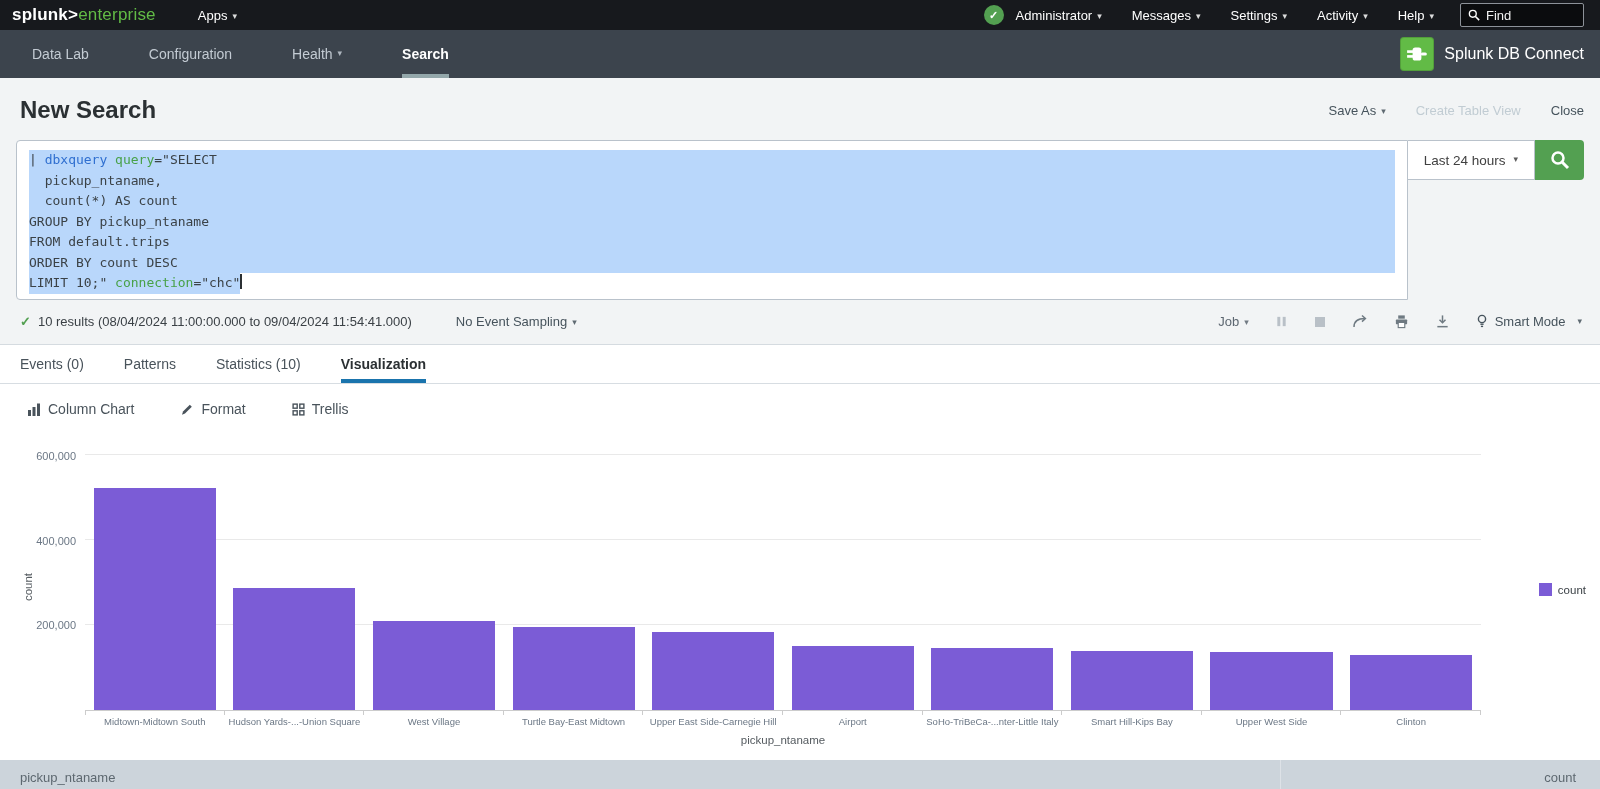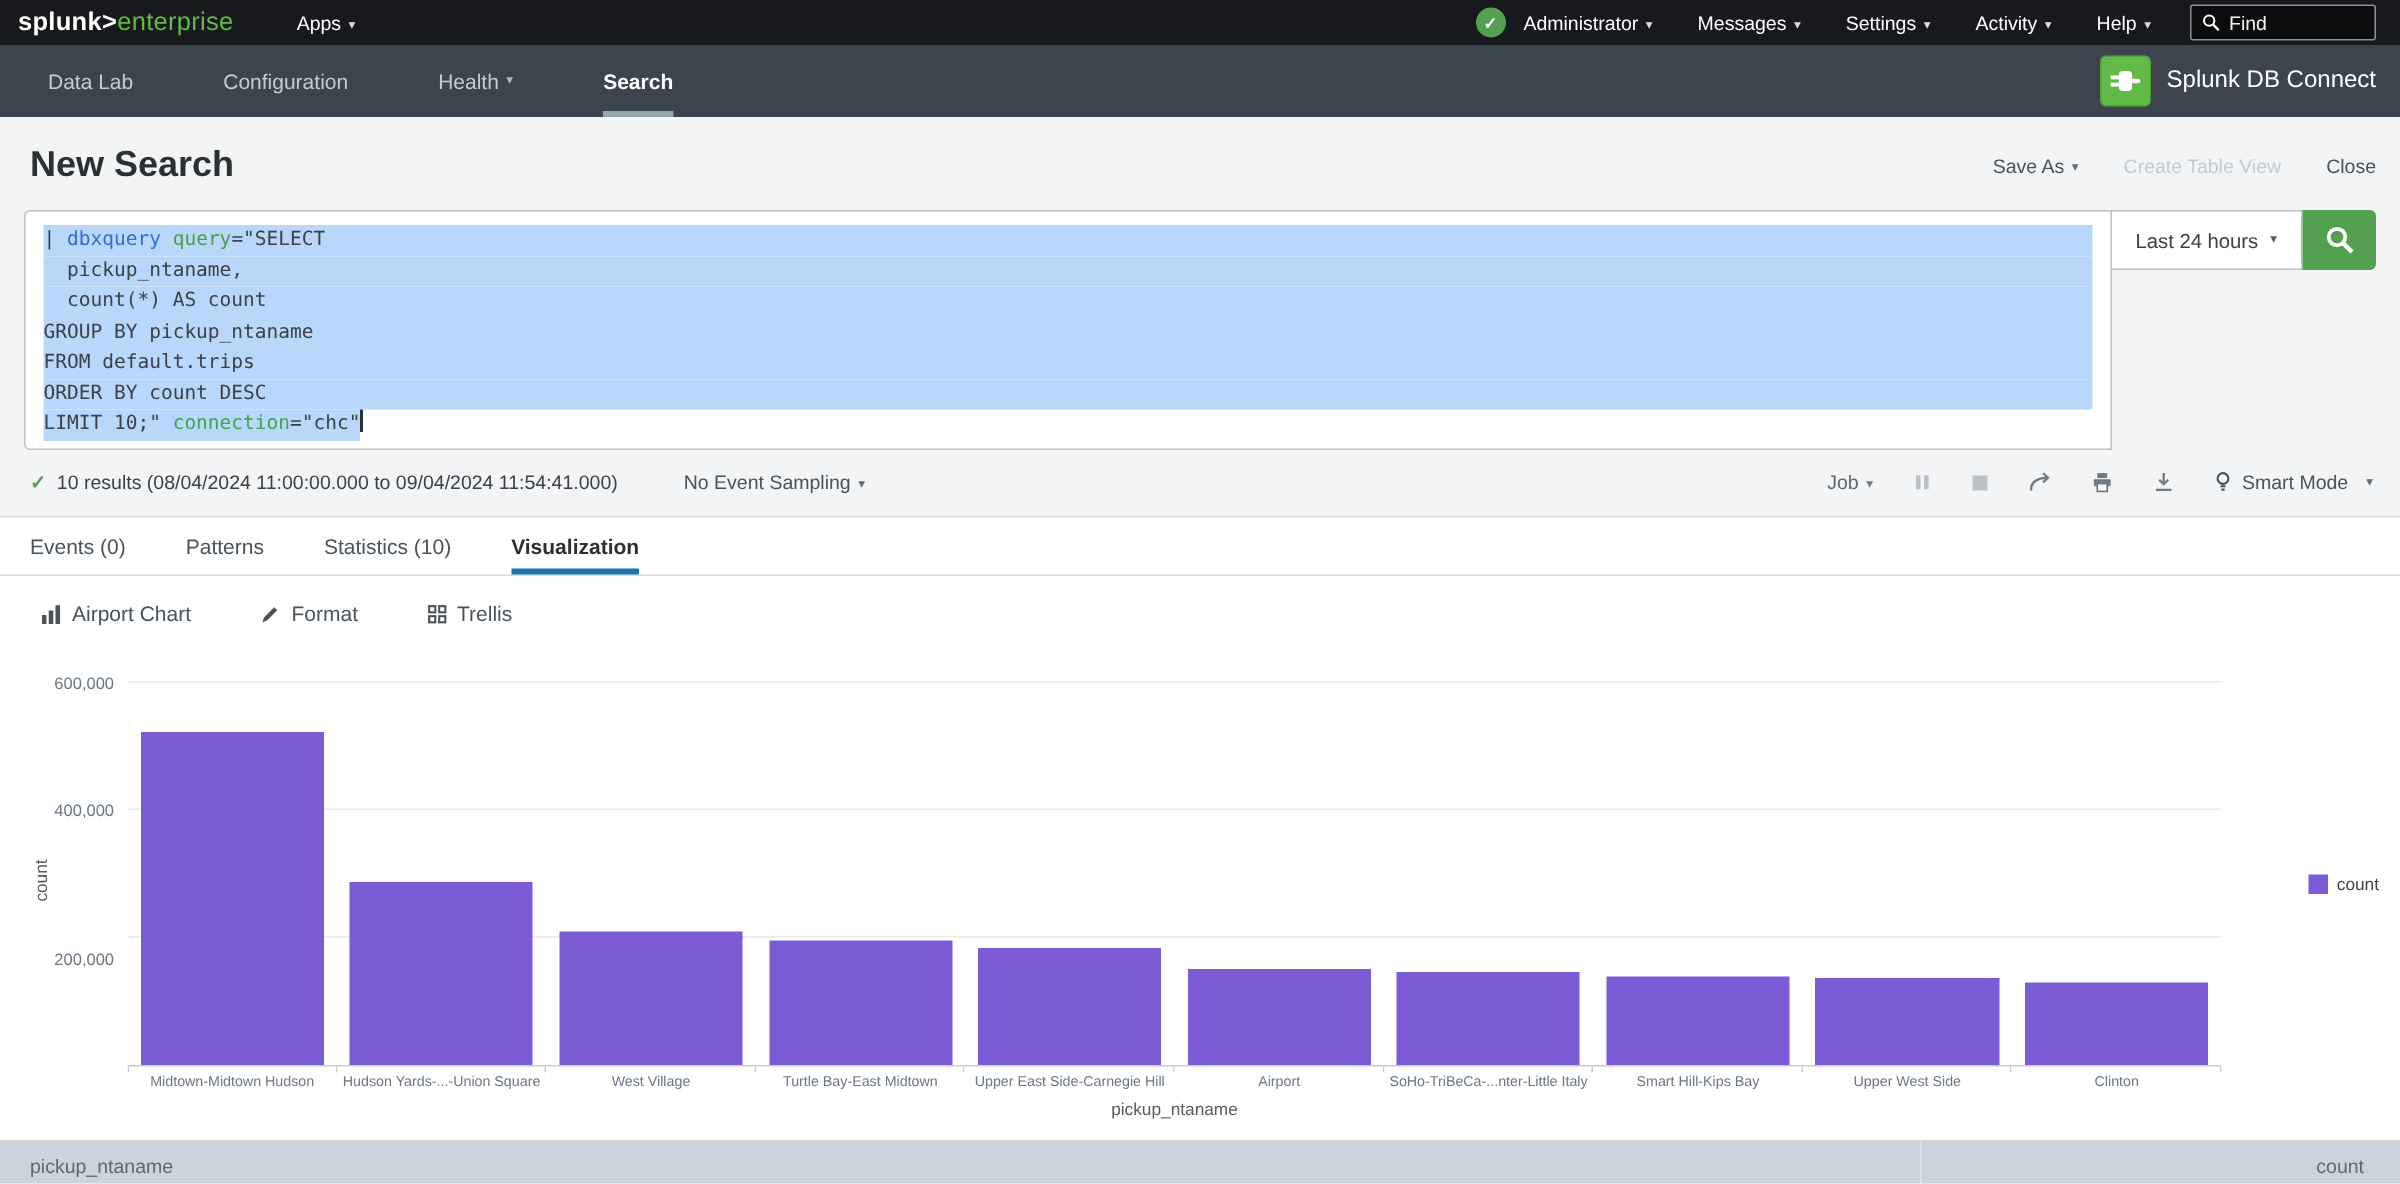--- a/index.html
+++ b/index.html
@@ -250,21 +250,21 @@
     <div class="tab active">Visualization</div>
   </div>
 
 <div class="viz-row">
   <div class="viz-ctl">
     <svg width="14" height="14" viewBox="0 0 14 14" fill="#49535b">
         <rect x="1" y="8" width="3" height="6"></rect>
         <rect x="5.5" y="5" width="3" height="9"></rect>
         <rect x="10" y="1.5" width="3" height="12.5"></rect>
       </svg>
-    <span>Airport Chart</span>
+    <span>Column Chart</span>
   </div>
   <div class="viz-ctl">
     <svg width="14" height="14" viewBox="0 0 14 14" fill="#49535b">
         <path d="M2 12.8 L3 9.6 L9.8 2.8 L11.8 4.8 L5 11.6 Z"></path>
       </svg>
     <span>Format</span>
   </div>
   <div class="viz-ctl">
     <svg width="13" height="13" viewBox="0 0 14 14" fill="none" stroke="#49535b" stroke-width="1.5">
         <rect x="1.2" y="1.2" width="4.4" height="4.4"></rect>
@@ -274,21 +274,21 @@
       </svg>
     <span>Trellis</span>
   </div>
 </div>
 
 <div class="chart-wrap">
   <div class="yaxis-title">count</div>
   <div class="chart-area">
     <div class="plot" id="plot">
         <div class="gridline" style="bottom: 84.9231px;"></div>
-        <div class="ytick" style="bottom: 64px;">200,000</div>
+        <div class="ytick" style="bottom: 79px;">200,000</div>
         <div class="gridline" style="bottom: 169.846px;"></div>
         <div class="ytick" style="bottom: 162.846px;">400,000</div>
         <div class="gridline" style="bottom: 254.769px;"></div>
         <div class="ytick" style="bottom: 247.769px;">600,000</div>
         <div class="bars">
           <div class="slot">
             <div class="bar" title="Midtown-Midtown South: 522,000" style="height: 221.649px; background: rgb(123, 92, 214);"></div>
           </div>
           <div class="slot">
             <div class="bar" title="Hudson Yards-...-Union Square: 287,000" style="height: 121.865px; background: rgb(123, 92, 214);"></div>
@@ -313,21 +313,21 @@
           </div>
           <div class="slot">
             <div class="bar" title="Upper West Side: 136,000" style="height: 57.7477px; background: rgb(123, 92, 214);"></div>
           </div>
           <div class="slot">
             <div class="bar" title="Clinton: 130,000" style="height: 55.2px; background: rgb(123, 92, 214);"></div>
           </div>
         </div>
       </div>
     <div class="xrow" id="xrow">
-        <div class="xcell">Midtown-Midtown Hudson</div>
+        <div class="xcell">Midtown-Midtown South</div>
         <div class="xcell">Hudson Yards-...-Union Square</div>
         <div class="xcell">West Village</div>
         <div class="xcell">Turtle Bay-East Midtown</div>
         <div class="xcell">Upper East Side-Carnegie Hill</div>
         <div class="xcell">Airport</div>
         <div class="xcell">SoHo-TriBeCa-...nter-Little Italy</div>
         <div class="xcell">Smart Hill-Kips Bay</div>
         <div class="xcell">Upper West Side</div>
         <div class="xcell">Clinton</div>
       </div>

